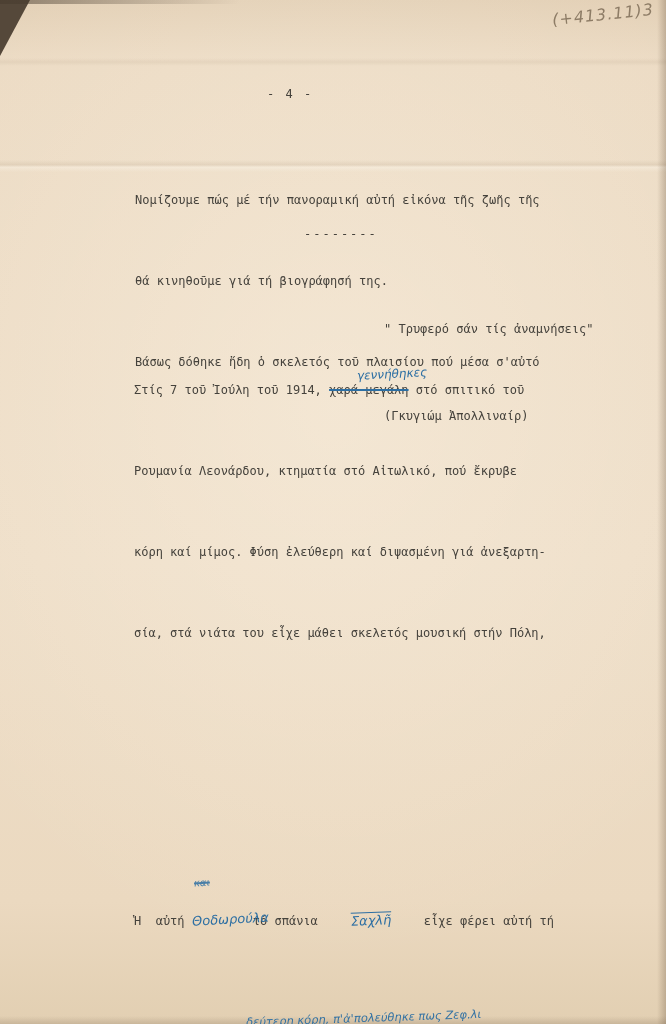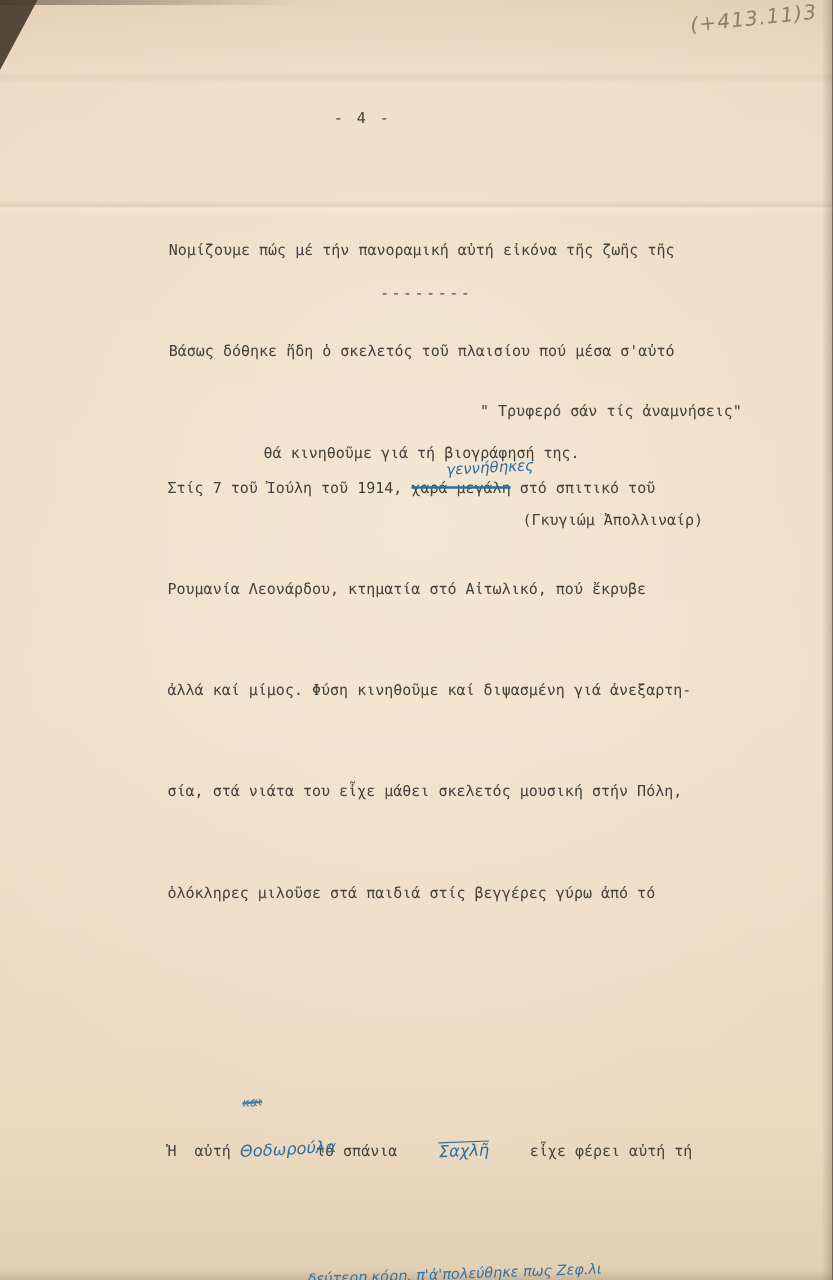--- a/index.html
+++ b/index.html
@@ -20,24 +20,24 @@
           background:linear-gradient(90deg,rgba(70,58,45,.55),rgba(70,58,45,0));}
   .crease1{position:absolute;top:160px;left:0;width:100%;height:12px;
           background:linear-gradient(180deg,rgba(120,95,65,0) 0%,rgba(120,95,65,.10) 40%,rgba(255,252,244,.30) 60%,rgba(120,95,65,0) 100%);}
   .crease2{position:absolute;top:58px;left:0;width:100%;height:8px;
           background:linear-gradient(180deg,rgba(120,95,65,0),rgba(120,95,65,.08),rgba(120,95,65,0));}
   .para{position:absolute;white-space:pre;line-height:27px;}
   .pnote{position:absolute;top:5px;right:12px;transform:rotate(-6deg);
          font-family:"DejaVu Sans",sans-serif;font-style:italic;
          color:#8d7c66;font-size:16px;letter-spacing:1px;}
   .pageno{position:absolute;top:87px;left:267px;letter-spacing:2px;}
-  .para1{top:133px;left:135px;text-align:center;}
+  .para1{top:133px;left:135px;}
   .divider{position:absolute;top:227px;left:304px;letter-spacing:2px;}
   .epigraph{top:257px;left:384px;line-height:29px;}
-  .epi2{margin-left:34px;}
+  .epi2{}
   .para2{top:323px;left:134px;}
   .para3{top:851px;left:134px;line-height:28px;}
   .hand{font-family:"DejaVu Sans",sans-serif;font-style:italic;color:#2d6fa3;}
   .strike-blue{text-decoration:line-through;text-decoration-color:#2d6fa3;text-decoration-thickness:2px;}
   .rel{position:relative;display:inline-block;}
   .hand-insert{position:absolute;top:-16px;left:28px;font-size:12px;white-space:pre;
           transform:rotate(-3deg);}
   .hand-name{display:inline-block;width:64px;font-size:13px;transform:rotate(-3deg);
           position:relative;top:-1px;margin-right:-3px;white-space:pre;}
   .blankbox{display:inline-block;width:106px;text-align:center;}
@@ -60,37 +60,36 @@
   <div class="top-sliver"></div>
   <div class="edge-r"></div>
   <div class="edge-b"></div>
 
   <div class="pnote">(+413.11)3</div>
 
   <div class="pageno">- 4 -</div>
 
   <div class="para para1">
     <div>Νομίζουμε πώς μέ τήν πανοραμική αὐτή εἰκόνα τῆς ζωῆς τῆς</div>
+    <div>θά κινηθοῦμε γιά τή βιογράφησή της.</div>
     <div>Βάσως δόθηκε ἤδη ὁ σκελετός τοῦ πλαισίου πού μέσα σ'αὐτό</div>
-    <div>θά κινηθοῦμε γιά τή βιογράφησή της.</div>
   </div>
 
   <div class="divider">--------</div>
 
   <div class="para epigraph">
     <div>" Τρυφερό σάν τίς ἀναμνήσεις"</div>
     <div class="epi2">(Γκυγιώμ Ἀπολλιναίρ)</div>
   </div>
 
   <div class="para para2">
     <div><span>Στίς 7 τοῦ Ἰούλη τοῦ 1914, </span><span class="rel strike-blue">χαρά μεγάλη<span class="hand hand-insert">γεννήθηκες</span></span><span> στό σπιτικό τοῦ</span></div>
     <div>Ρουμανία Λεονάρδου, κτηματία στό Αἰτωλικό, πού ἔκρυβε</div>
-    <div>ἀλλά καί μίμος. Φύση κινηθοῦμε καί διψασμένη γιά ἀνεξαρτη-</div>
+    <div>κόρη καί μίμος. Φύση ἐλεύθερη καί διψασμένη γιά ἀνεξαρτη-</div>
     <div>σία, στά νιάτα του εἶχε μάθει σκελετός μουσική στήν Πόλη,</div>
-    <div>ὁλόκληρες μιλοῦσε στά παιδιά στίς βεγγέρες γύρω ἀπό τό</div>
     
     
     
     
     
     
     
     
     
     

